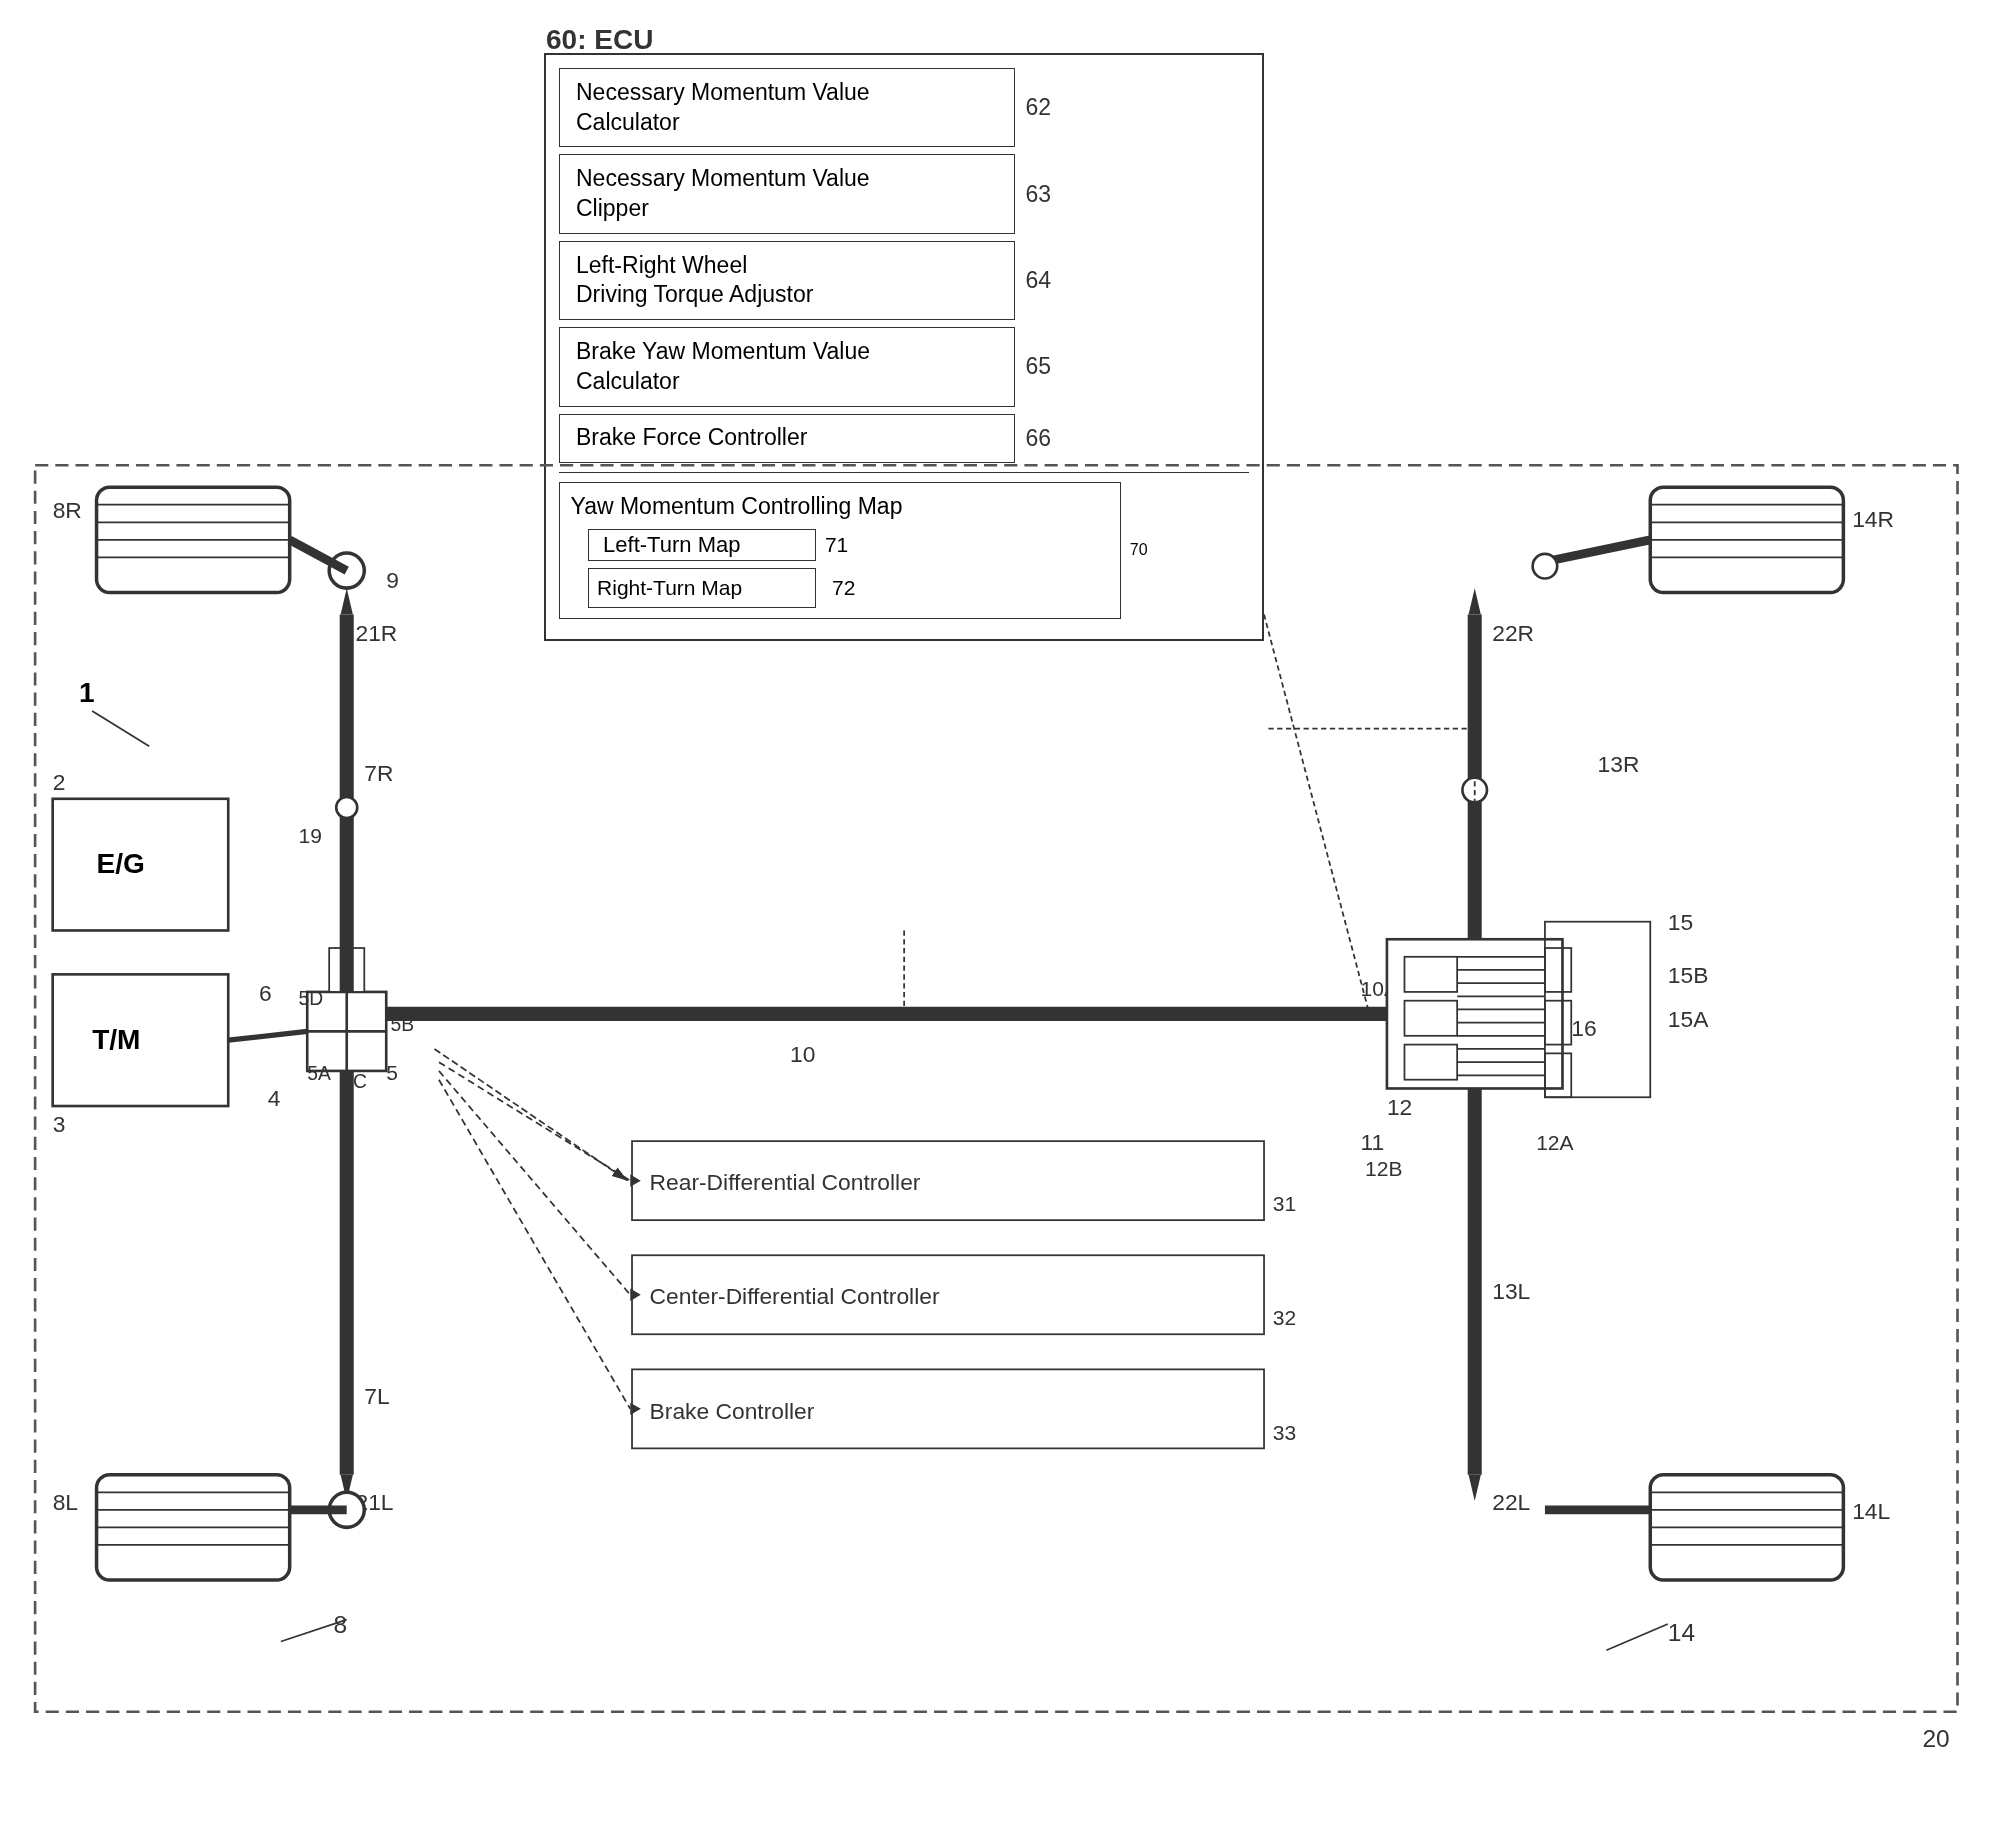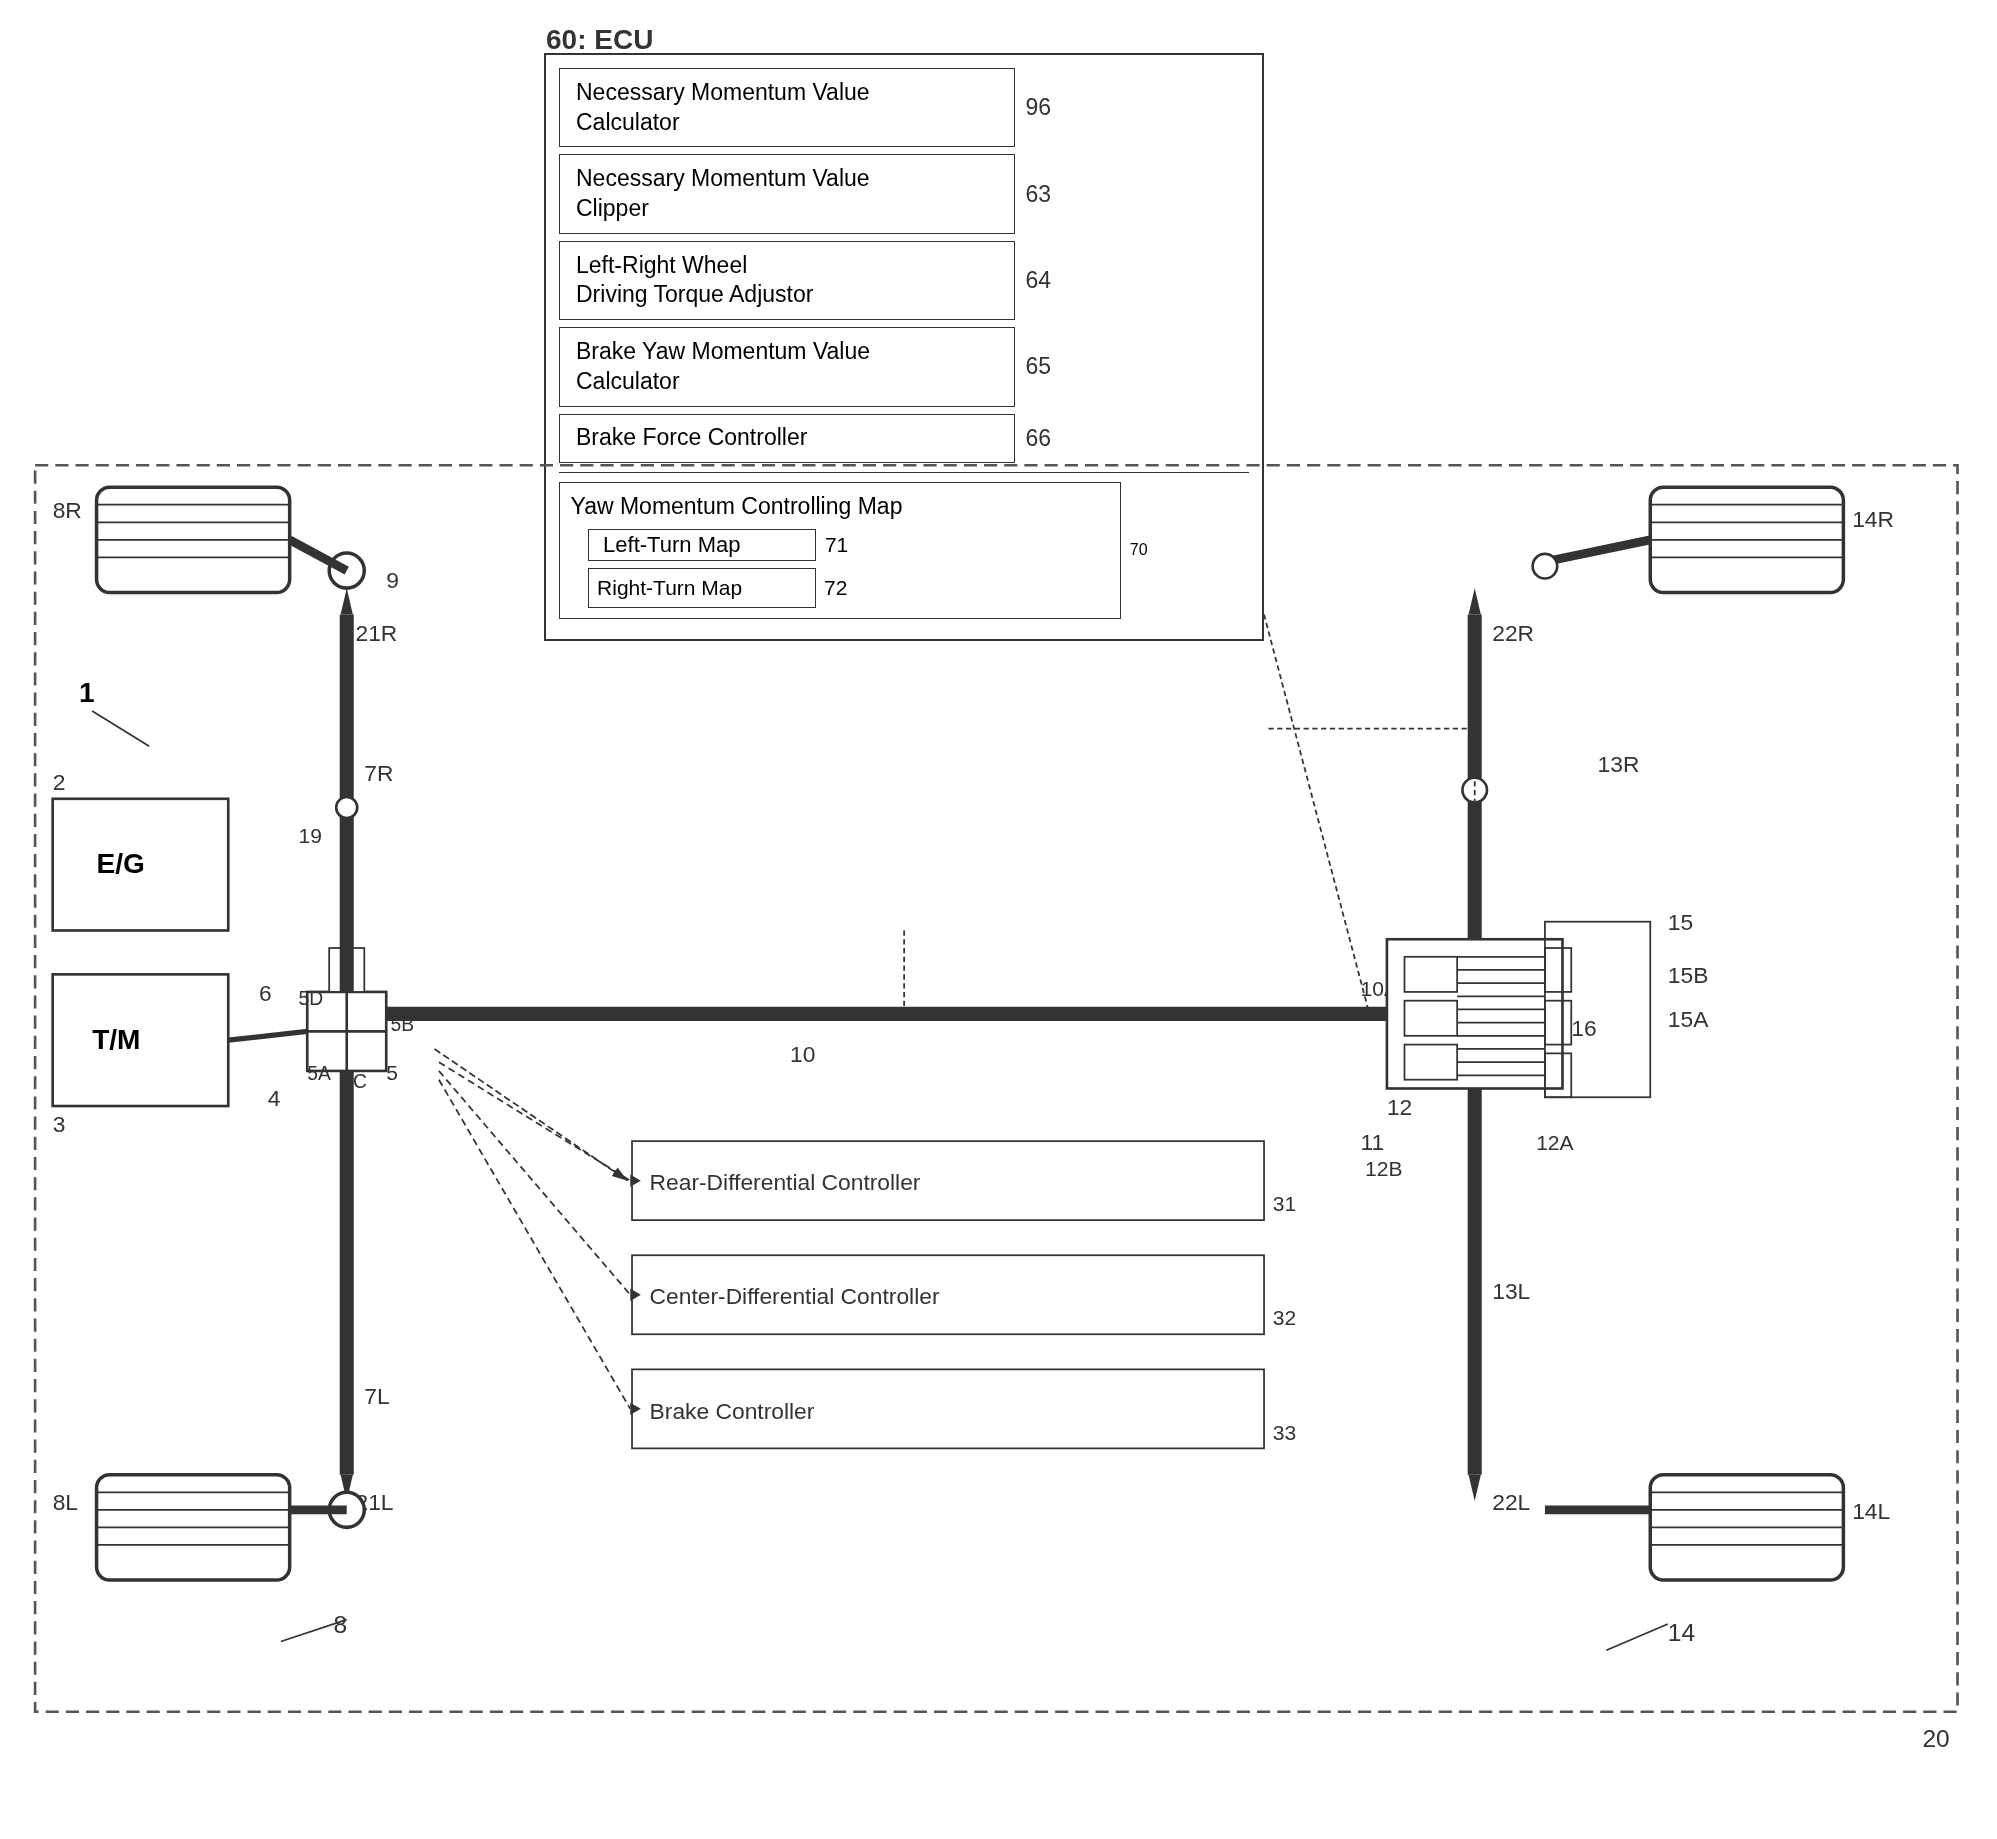--- a/index.html
+++ b/index.html
@@ -81,21 +81,21 @@
 <body>
 
 <div class="diagram-container">
 
   <div class="ecu-box">
     <div class="ecu-label">60: ECU</div>
 
 
     <div class="ecu-module">
       <div class="ecu-module-box">Necessary Momentum Value<br>Calculator</div>
-      <span class="ecu-module-num">96</span>
+      <span class="ecu-module-num">62</span>
     </div>
 
     <div class="ecu-module">
       <div class="ecu-module-box">Necessary Momentum Value<br>Clipper</div>
       <span class="ecu-module-num">63</span>
     </div>
 
     <div class="ecu-module">
       <div class="ecu-module-box">Left-Right Wheel<br>Driving Torque Adjustor</div>
       <span class="ecu-module-num">64</span>
@@ -117,21 +117,21 @@
       <div style="border:1.8px solid #333; padding:10.5px; min-width:562px;">
         <div style="display:flex; align-items:center; margin-bottom:8.8px;">
           <span style="font-size:23px;">Yaw Momentum Controlling Map</span>
         </div>
         <div style="display:flex; align-items:center; margin-bottom:7px; margin-left:17.6px;">
           <div style="border:1.8px solid #333; padding:2px 14px; font-size:22px; min-width:228px;">Left-Turn Map</div>
           <span style="font-size:21px; margin-left:8.8px;">71</span>
         </div>
         <div style="display:flex; align-items:center; margin-left:17.6px;">
           <div style="border:1.8px solid #333; padding:7px 8px; font-size:21px; min-width:228px;">Right-Turn Map</div>
-          <span style="font-size:21px; margin-left:8px;">72</span>
+          <span style="font-size:21px; margin-left:16px;">72</span>
         </div>
       </div>
       <span style="font-size:16px; margin-left:8.8px;">70</span>
     </div>
   </div>
 
   <svg class="svg-overlay" viewBox="0 0 2275 2095" xmlns="http://www.w3.org/2000/svg">
 
     <rect x="40" y="530" width="2190" height="1420" fill="none" stroke="#555" stroke-width="3" stroke-dasharray="15,8"></rect>
 

